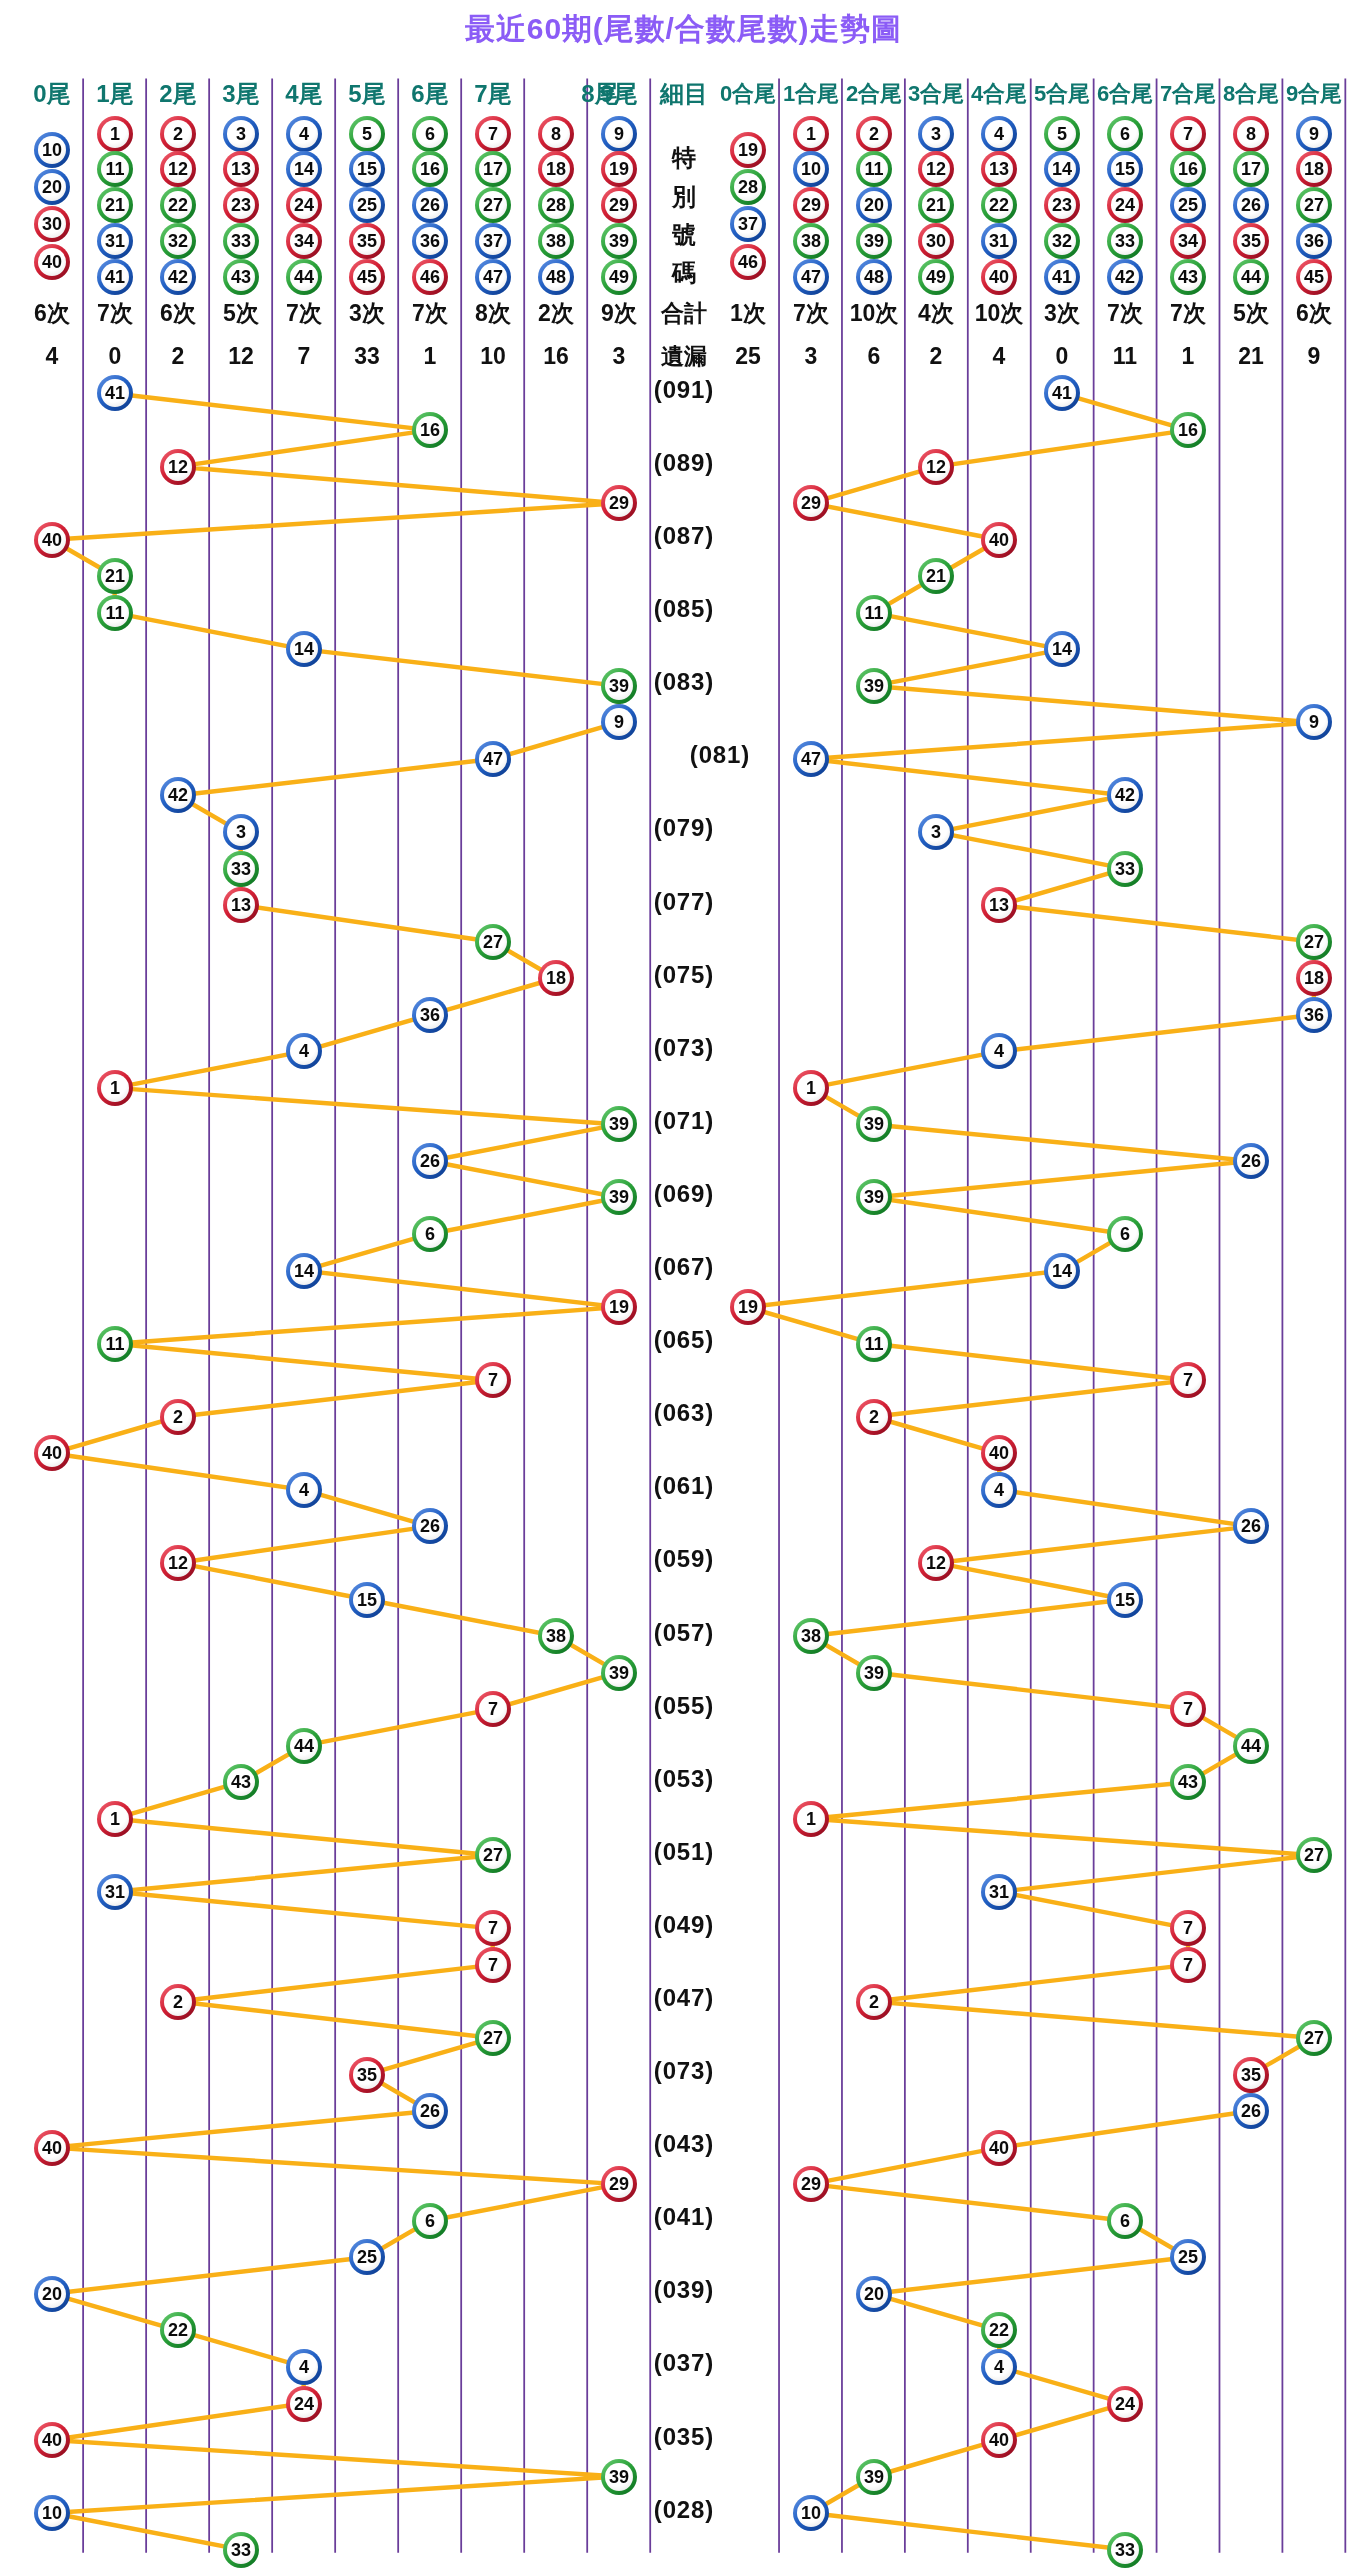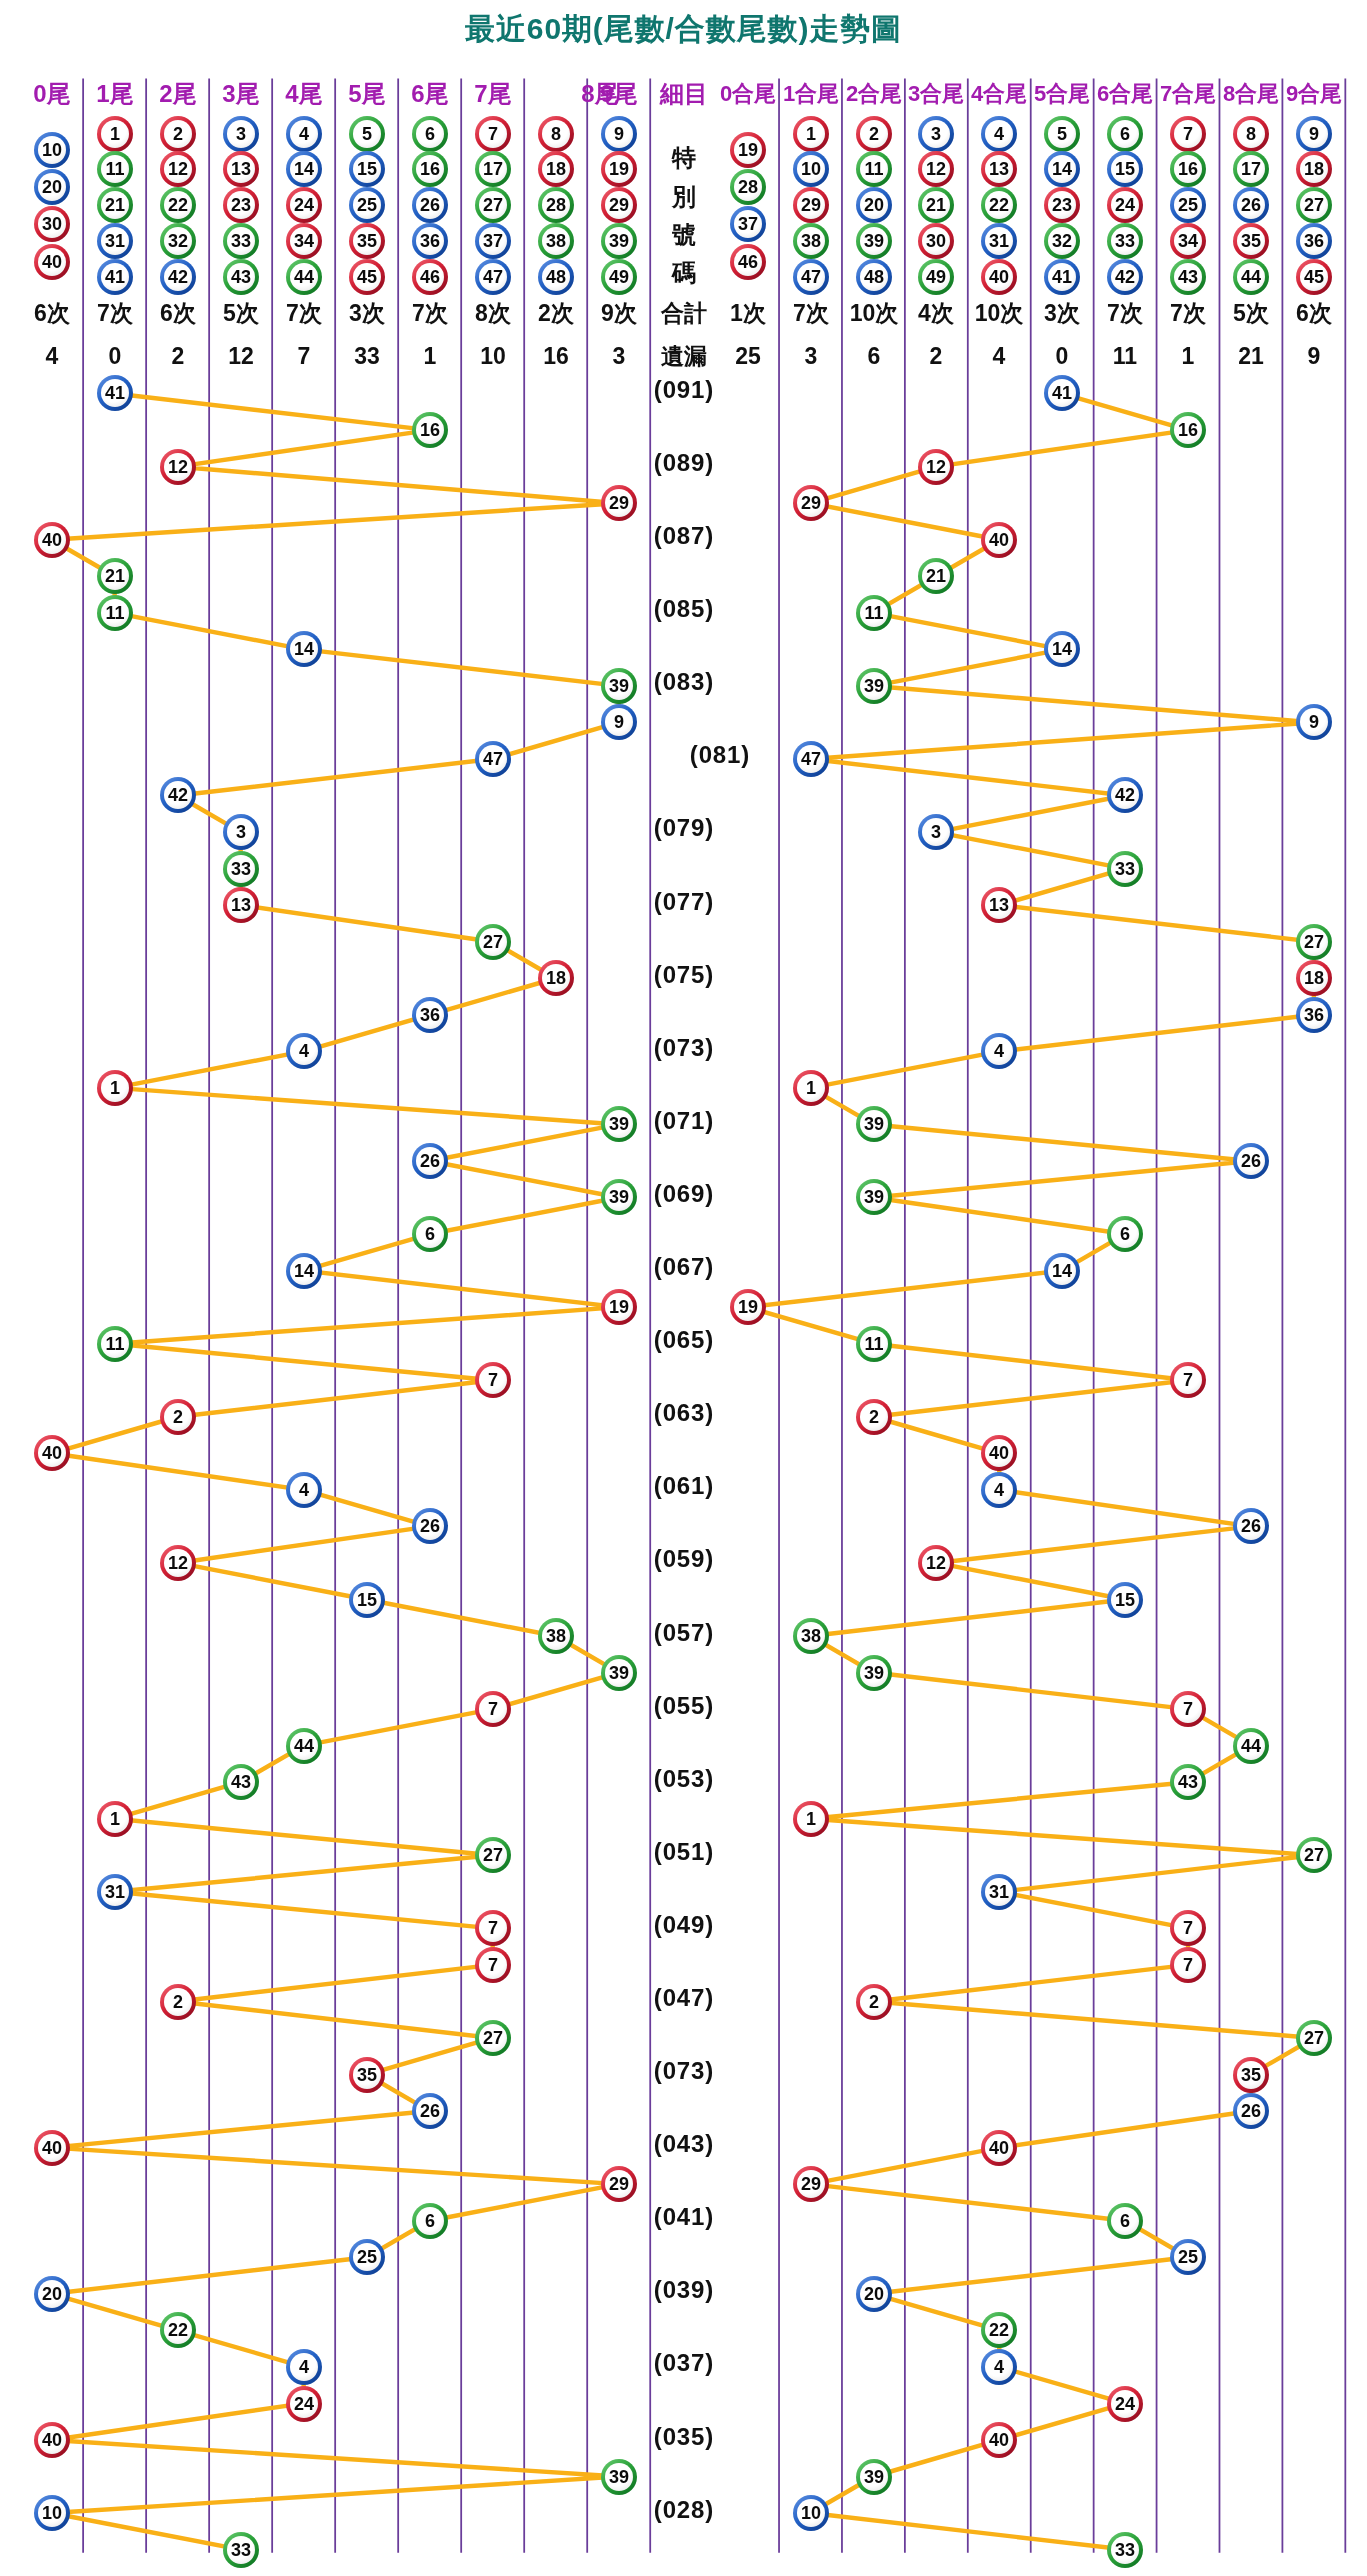--- a/index.html
+++ b/index.html
@@ -1,21 +1,21 @@
 <!DOCTYPE html>
 <html style="font-size:14.2px"><head>
 <meta charset="utf-8">
 <style>
   html,body{margin:0;padding:0;background:#ffffff;}
   .page{position:relative;width:1367px;height:2576px;background:#ffffff;overflow:hidden;
         font-family:"Liberation Sans",sans-serif;}
   .title{position:absolute;left:0;top:9px;width:1367px;text-align:center;
-         font-size:30px;font-weight:bold;color:#0f766e;letter-spacing:0.9px;}
+         font-size:30px;font-weight:bold;color:#8b5cf6;letter-spacing:0.9px;}
   svg.lines{position:absolute;left:0;top:0;}
-  .hdr{position:absolute;transform:translate(-50%,-50%);font-weight:bold;color:#a21caf;
+  .hdr{position:absolute;transform:translate(-50%,-50%);font-weight:bold;color:#0f766e;
        white-space:nowrap;font-size:24px;}
   .hdr.small{font-size:22px;}
   .cnt,.miss,.plabel{position:absolute;transform:translate(-50%,-50%);font-weight:bold;color:#111;
        white-space:nowrap;font-size:23px;}
   .plabel{font-size:24px;letter-spacing:0.9px;}
   .vchar{position:absolute;transform:translate(-50%,-50%);font-weight:bold;color:#111;font-size:24px;}
   .ball{position:absolute;width:36px;height:36px;border-radius:50%;
         transform:translate(-50%,-50%);display:flex;align-items:center;justify-content:center;}
   .ball::before{content:"";position:absolute;inset:3.6px;border-radius:50%;
         background:radial-gradient(circle at 42% 33%, #ffffff 55%, #efefef 78%, #d9d9d9 100%);}

